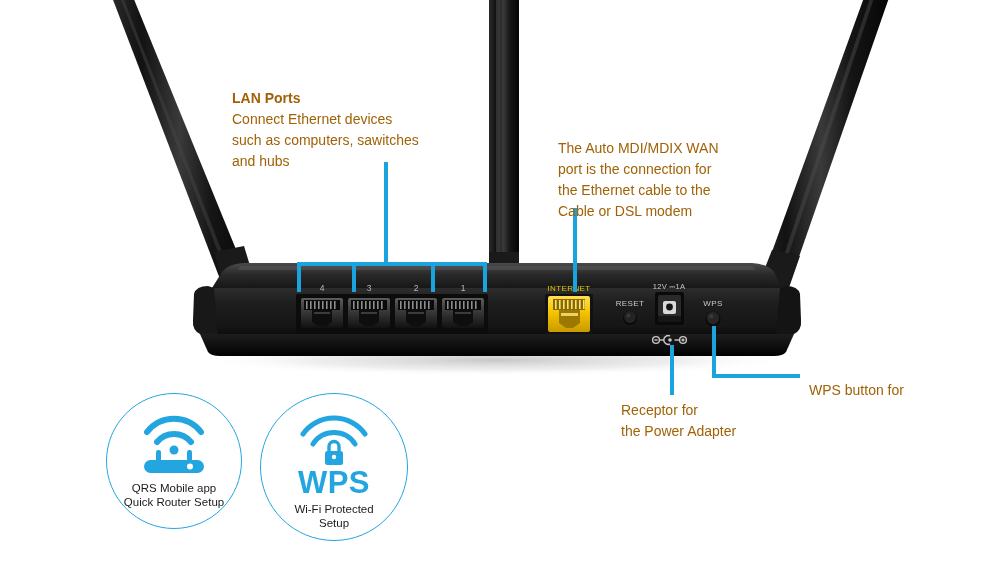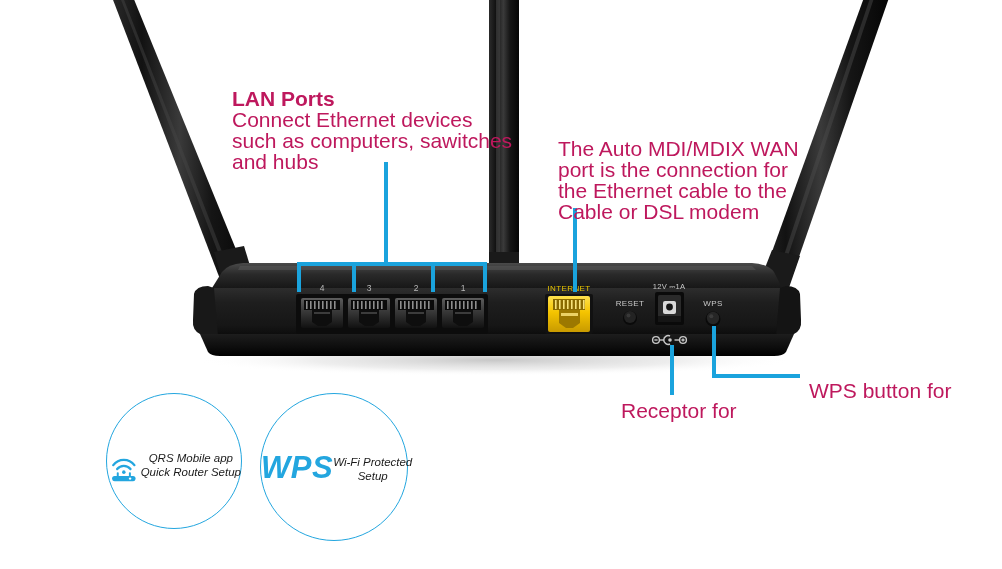--- a/index.html
+++ b/index.html
@@ -1,40 +1,40 @@
 <!DOCTYPE html>
 <html><head>
 <meta charset="utf-8">
 <style>
   html,body{margin:0;padding:0;background:#ffffff;}
   body{width:1002px;height:569px;position:relative;overflow:hidden;
        font-family:"Liberation Sans","DejaVu Sans",sans-serif;}
   #stage{position:absolute;left:0;top:0;width:1002px;height:569px;background:#fff;}
 
   
-  .callout{position:absolute;color:#be185d;font-size:21px;line-height:21px;}
+  .callout{position:absolute;color:#a16207;font-size:14px;line-height:21px;}
   .callout .hd{font-weight:bold;display:block;}
   .callout .ln{display:block;white-space:pre;}
 
   #lan-callout{left:232px;top:88px;}
   #wan-callout{left:558px;top:117px;margin-top:21px;}
   #power-callout{left:621px;top:400px;text-align:left;}
   #wps-callout{left:809px;top:356px;margin-top:24px;}
 
   
   .lead{position:absolute;background:#1aa3dd;}
   .vline{width:4px;}
   .hline{height:4px;}
 
   
   #router{position:absolute;left:0;top:0;width:1002px;height:569px;pointer-events:none;}
 
   
   .badge{position:absolute;border-radius:50%;border:1.6px solid #23a6df;background:#fff;
-         display:flex;flex-direction:row;align-items:center;justify-content:flex-start;font-style:italic;}
+         display:flex;flex-direction:column;align-items:center;justify-content:flex-start;}
   #badge-qrs{left:106px;top:393px;width:134px;height:134px;}
   #badge-wps{left:260px;top:393px;width:146px;height:146px;}
   .badge .cap{color:#1b1b1b;font-size:11.5px;line-height:14px;text-align:center;}
   .badge .capline{display:block;white-space:nowrap;}
   .wps-word{color:#23a6df;font-size:31px;font-weight:bold;letter-spacing:.5px;line-height:30px;}
 </style>
 </head>
 <body>
 
 <div id="stage">
@@ -260,20 +260,21 @@
 
   <div class="callout" id="wan-callout">
     <span class="ln">The Auto MDI/MDIX WAN</span>
     <span class="ln">port is the connection for</span>
     <span class="ln">the Ethernet cable to the</span>
     <span class="ln">Cable or DSL modem</span>
   </div>
 
   <div class="callout" id="power-callout">
     <span class="ln">Receptor for</span>
+    <span class="ln">the Power Adapter</span>
   </div>
 
   <div class="callout" id="wps-callout">
     <span class="ln">WPS button for</span>
   </div>
 
   <div class="badge" id="badge-qrs">
     <svg width="86" height="64" viewBox="0 0 86 64" style="margin-top:16px">
       <g fill="none" stroke="#23a6df" stroke-width="6" stroke-linecap="round">
         <path d="M16,22 A34,34 0 0,1 70,22"></path>

